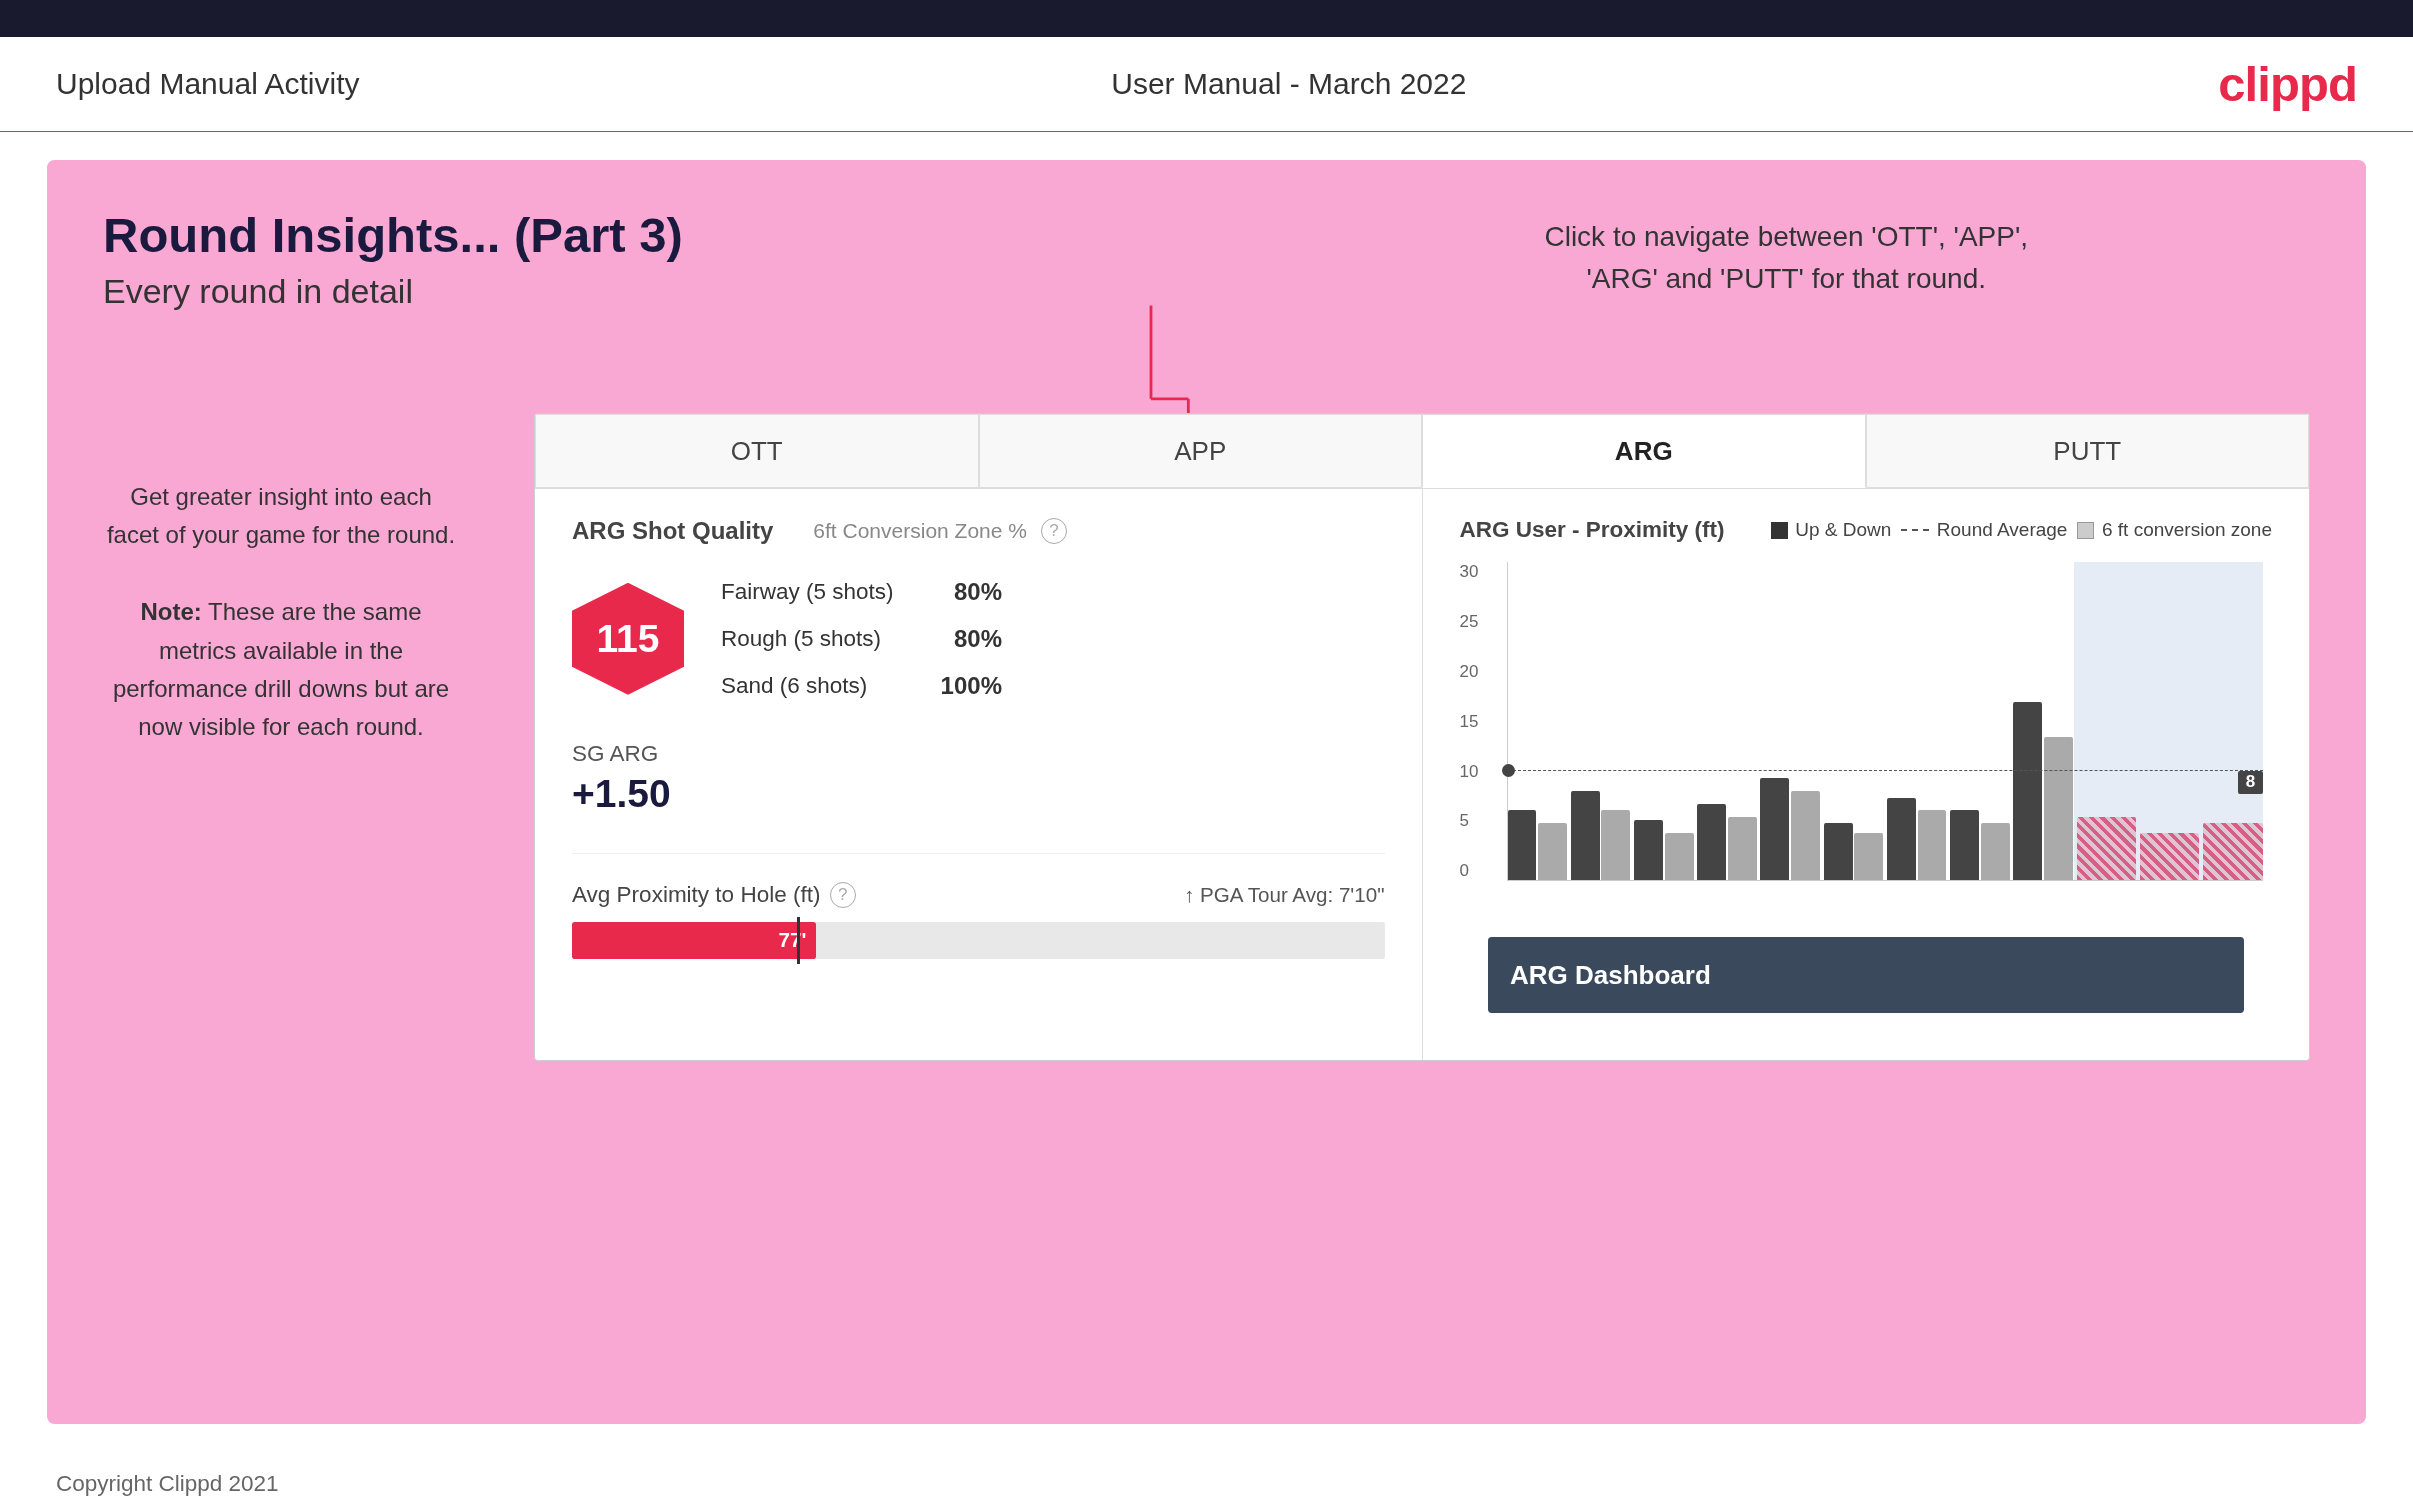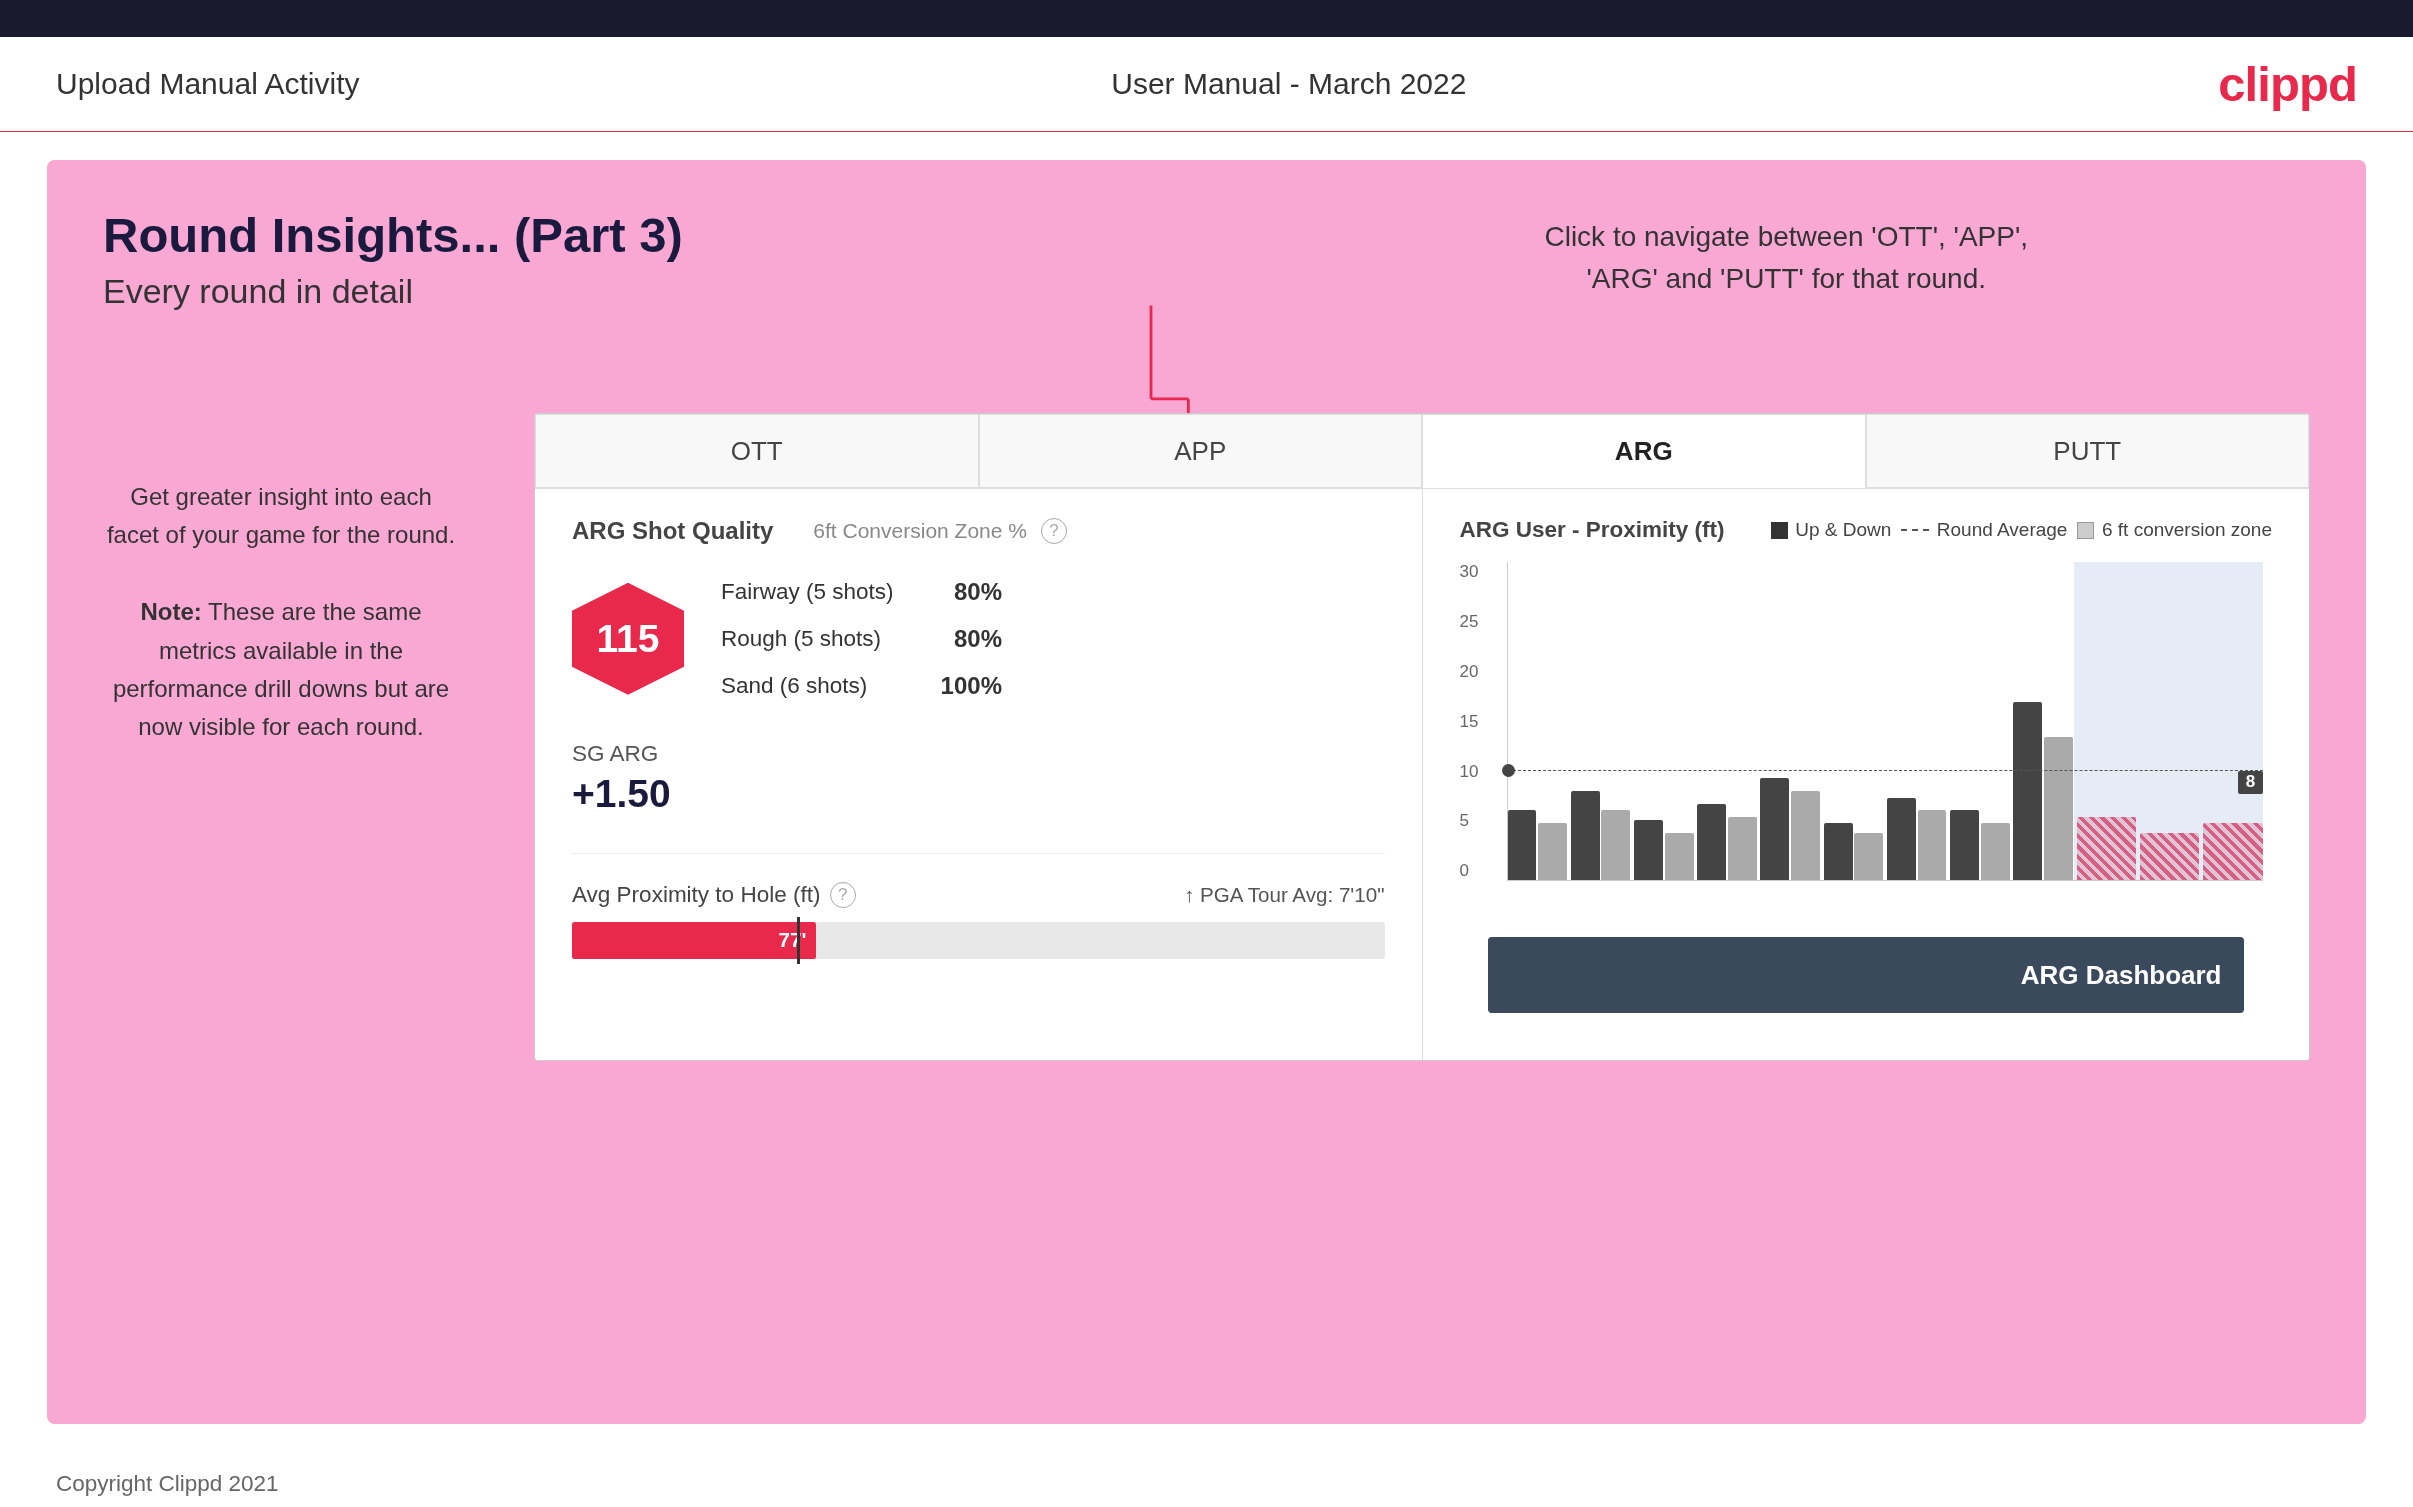--- a/index.html
+++ b/index.html
@@ -450,21 +450,21 @@
     }
 
     .chart-bar-light {
       background: #aaa;
     }
 
     
     .dashboard-btn {
       background: #3a4a5c;
       color: #fff;
-      text-align: right;
+      text-align: left;
       padding: 22.5px;
       font-size: 26px;
       font-weight: 600;
       cursor: pointer;
       border-radius: 3.7px;
       margin: 19px 28px;
     }
 
     
     .arrow-svg {

